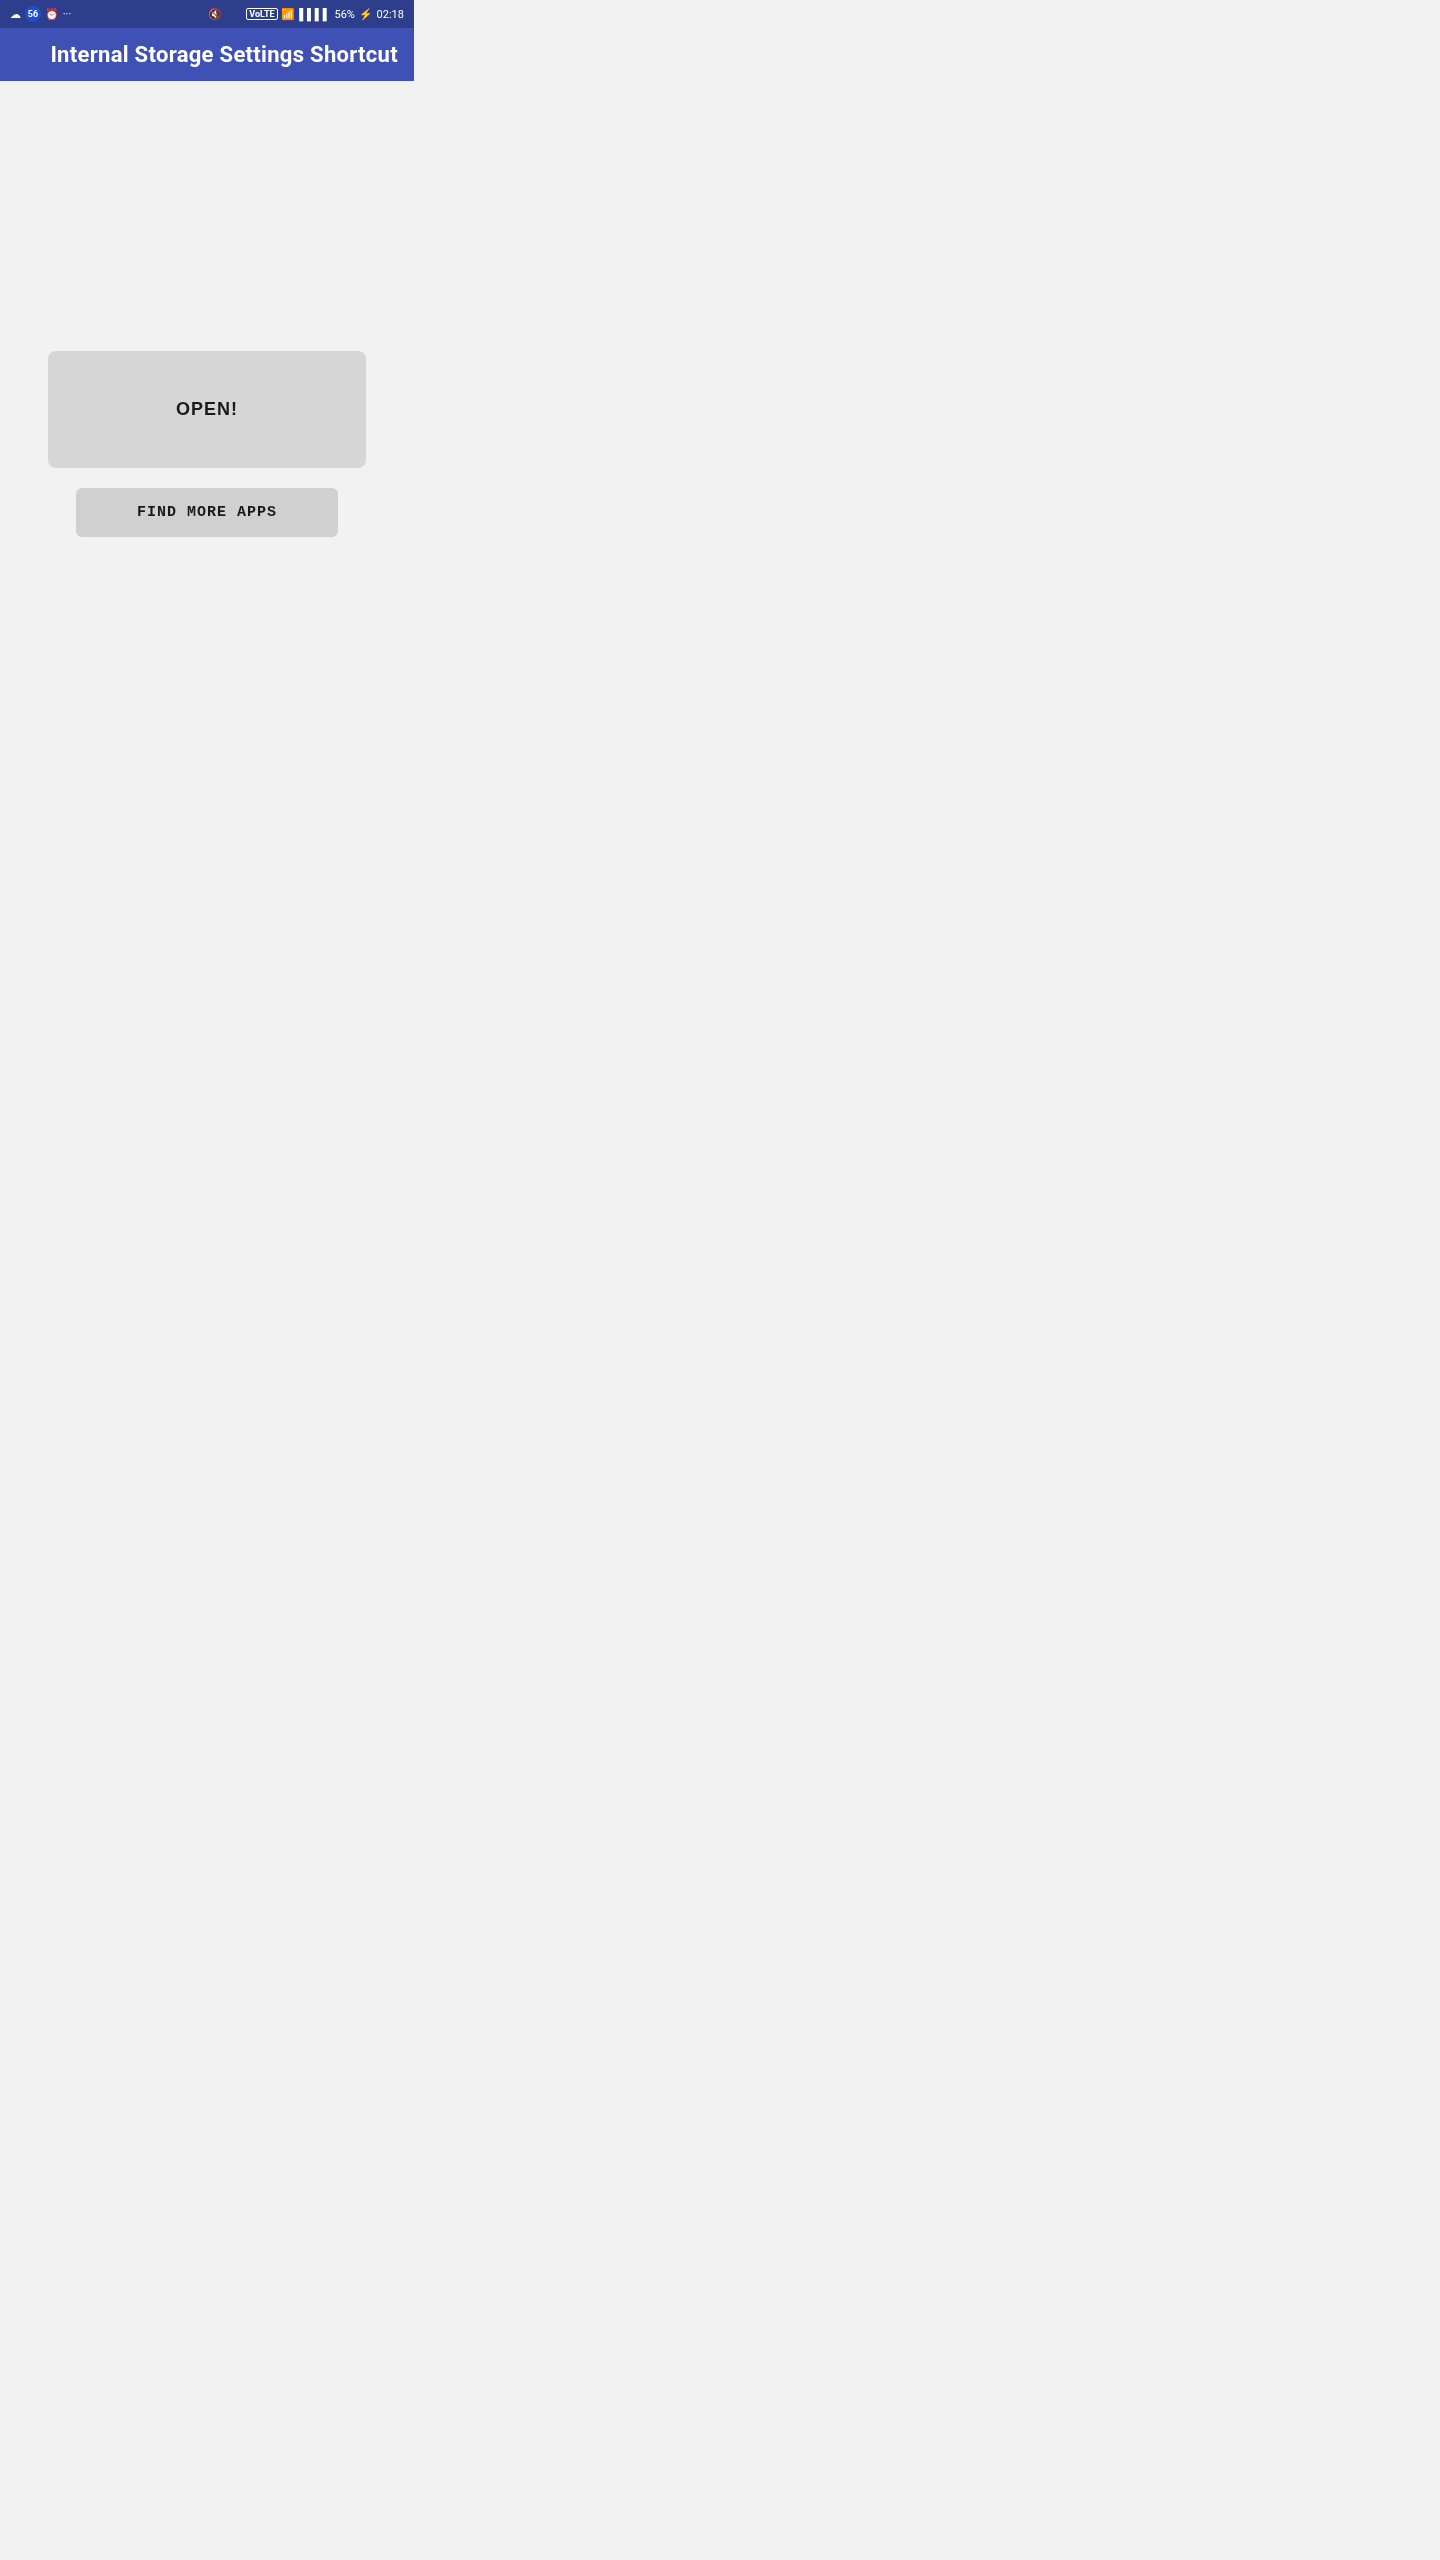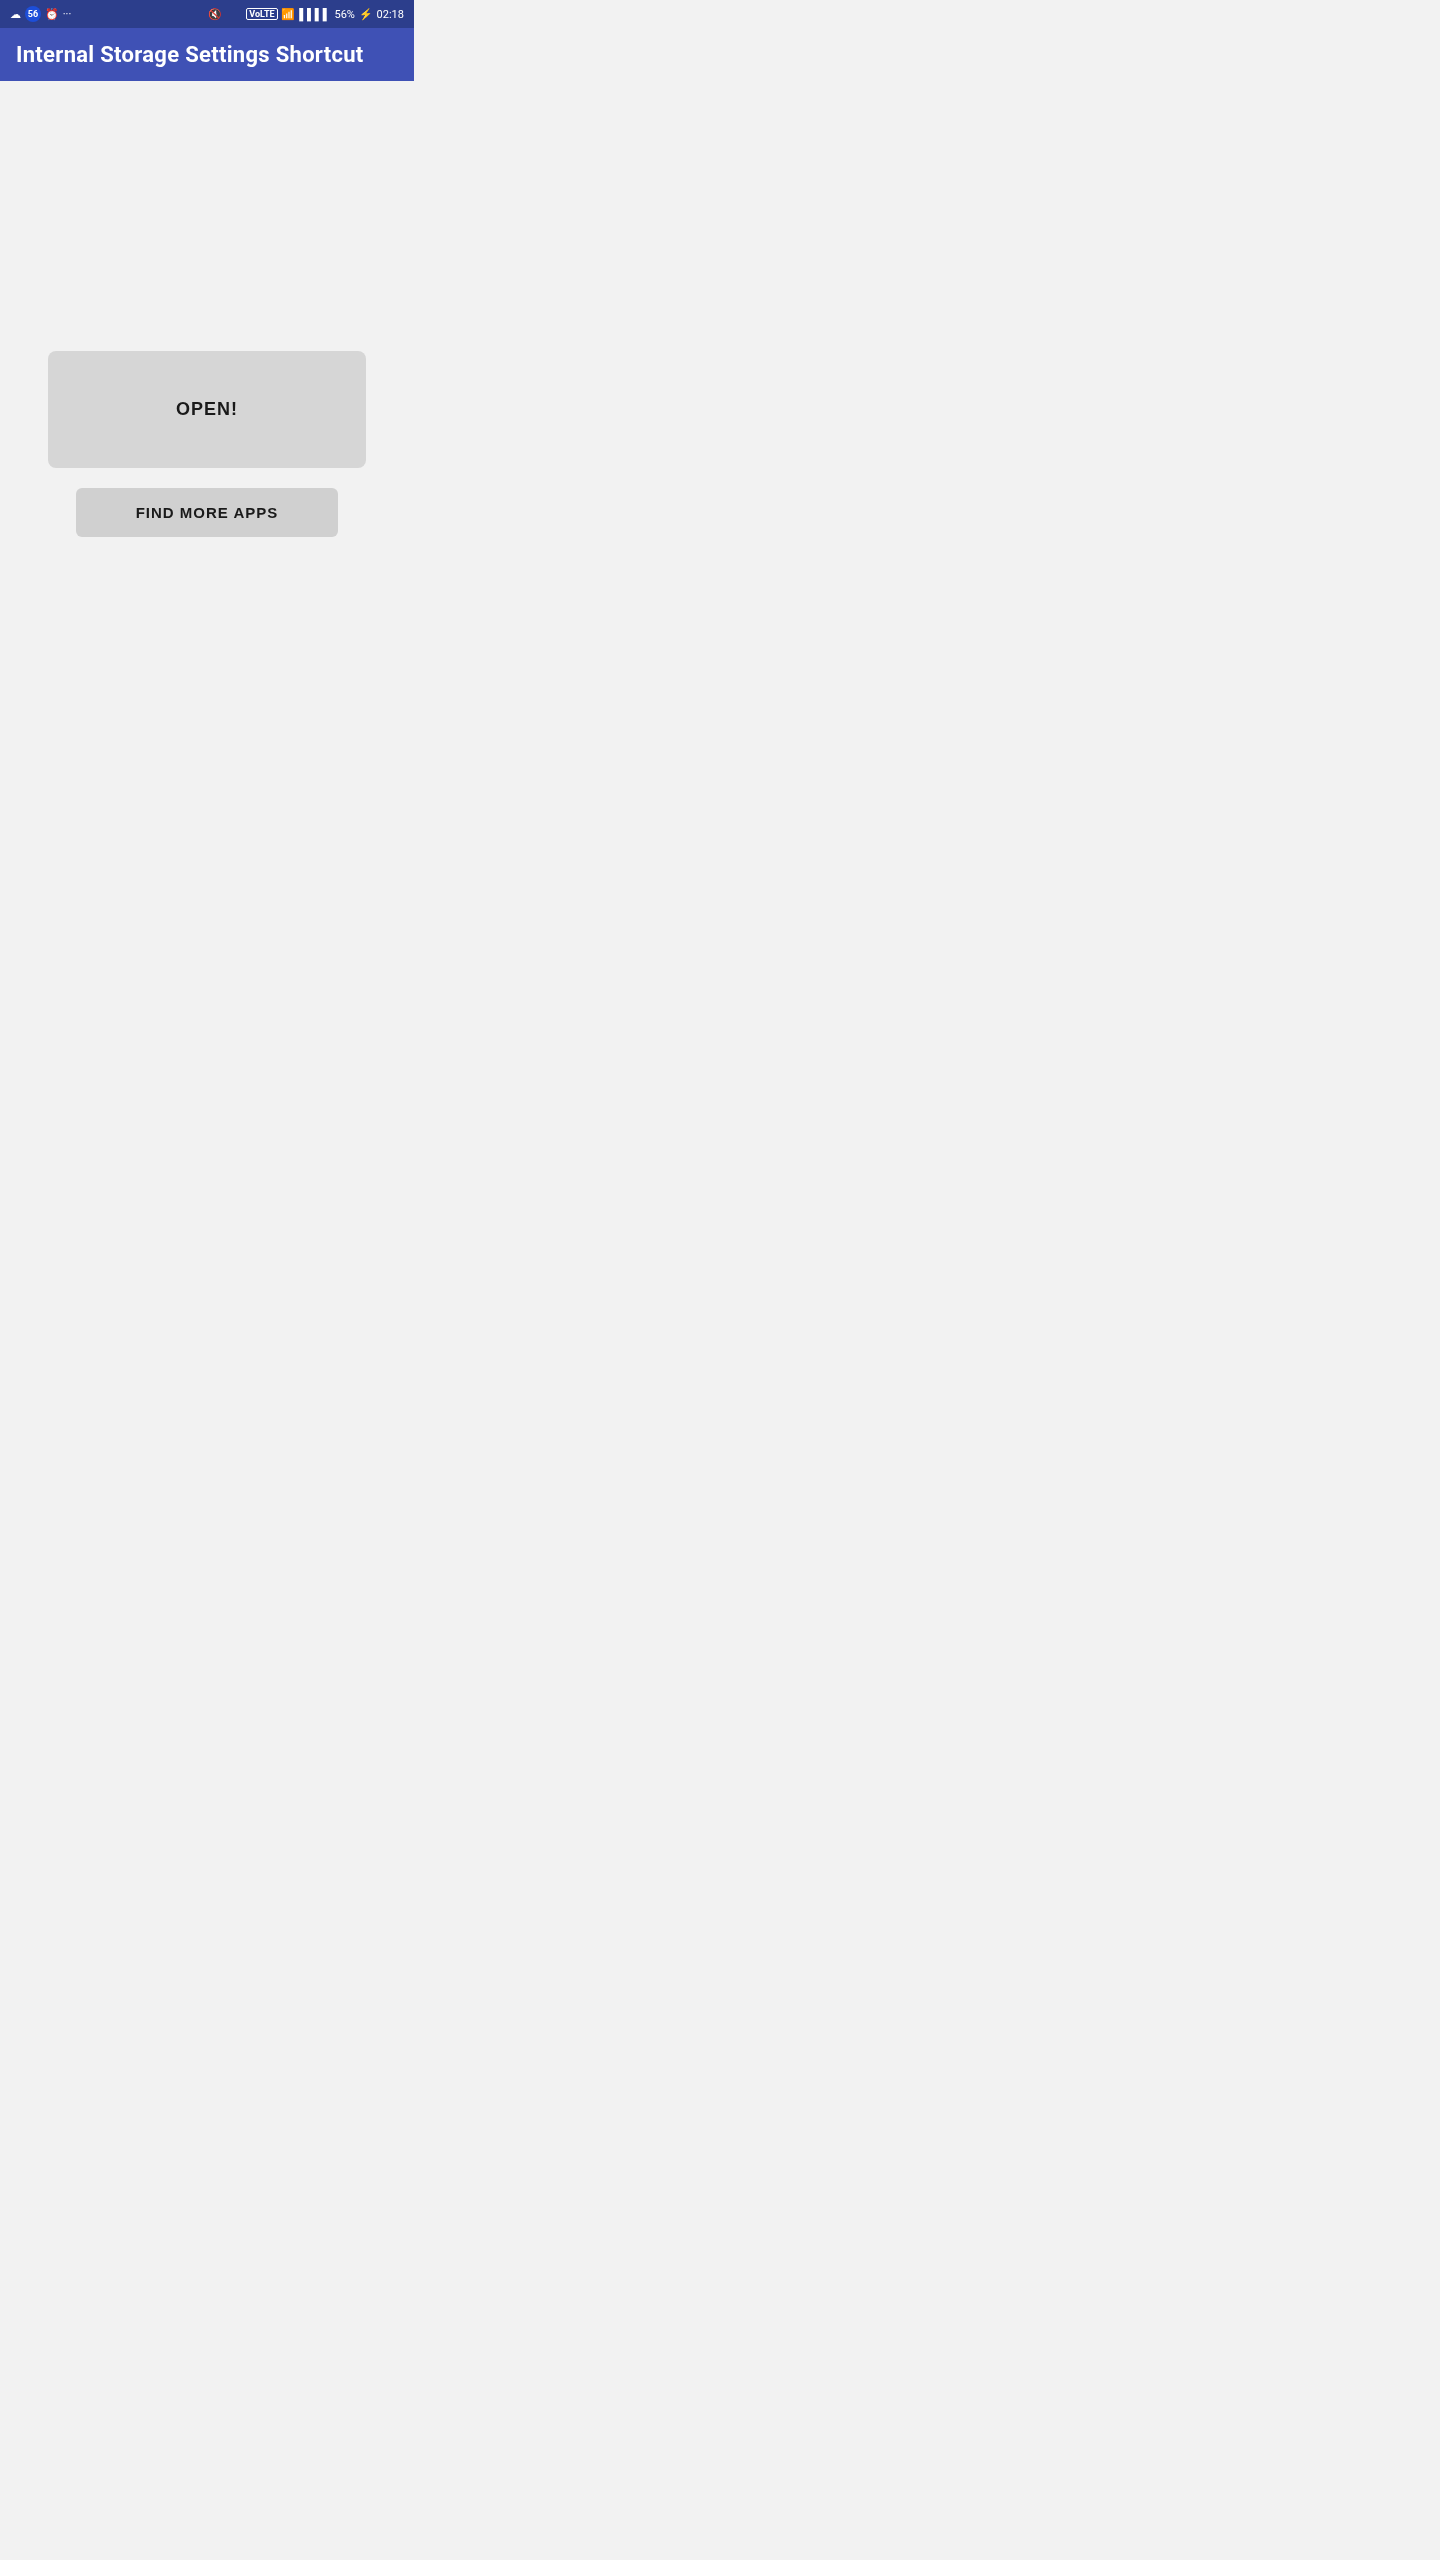--- a/index.html
+++ b/index.html
@@ -46,20 +46,21 @@
       font-size: 11px;
     }
 
     
     .app-bar {
       width: 100%;
       background-color: #3f51b5;
       padding: 14px 16px;
       display: flex;
       align-items: center;
+      justify-content: flex-end;
     }
 
     .app-bar-title {
       color: white;
       font-size: 22px;
       font-weight: bold;
       letter-spacing: 0.3px;
     }
 
     
@@ -103,20 +104,21 @@
       padding: 16px 20px;
       background-color: #d0d0d0;
       border: none;
       border-radius: 6px;
       font-size: 15px;
       font-weight: bold;
       letter-spacing: 1px;
       color: #1a1a1a;
       cursor: pointer;
       text-align: center;
+      font-family: Liberation Mono, monospace;
     }
 
     
     .volte-badge {
       border: 1px solid white;
       border-radius: 2px;
       padding: 0 2px;
       font-size: 9px;
       font-weight: bold;
       letter-spacing: 0;

